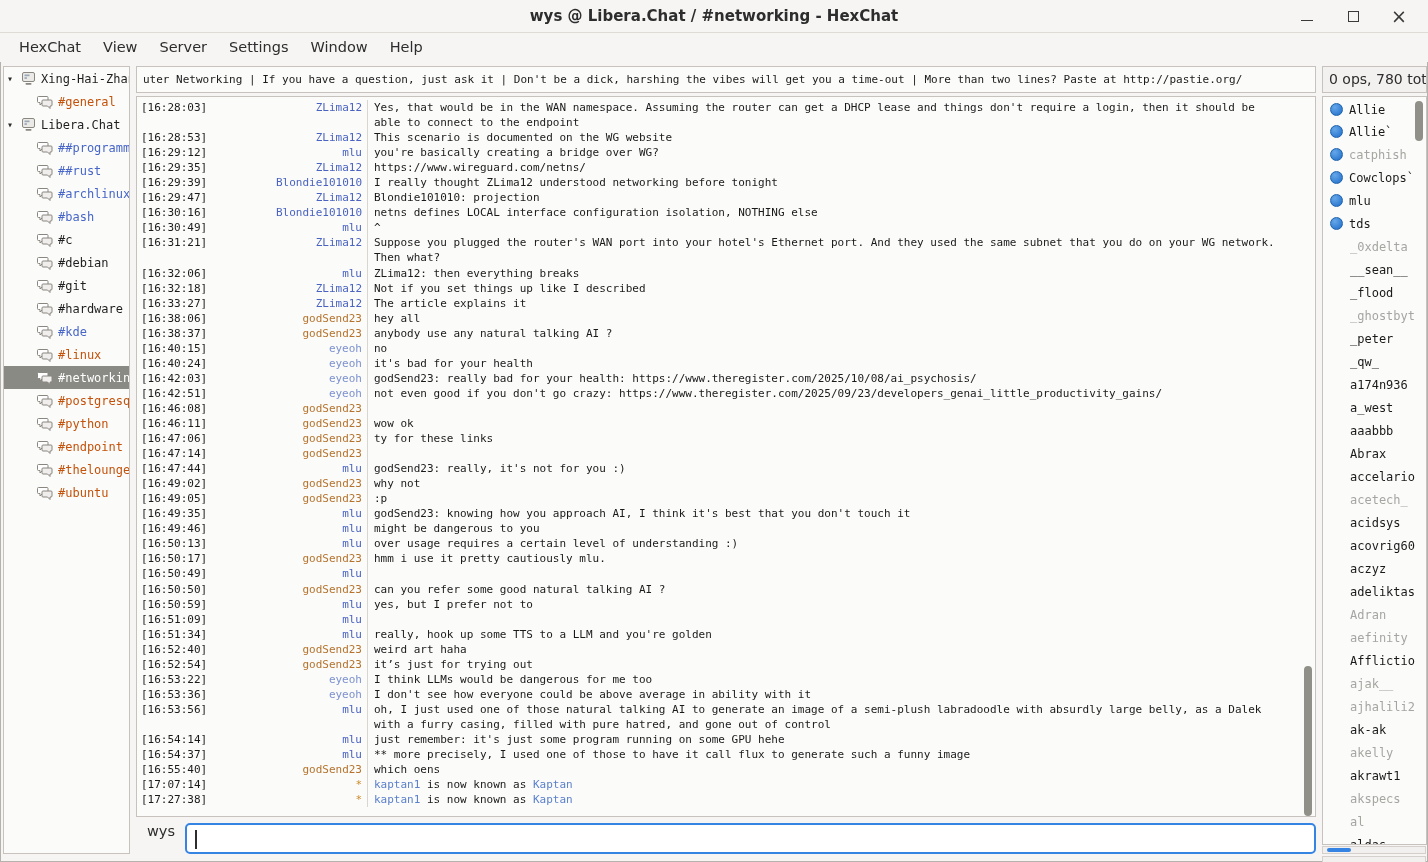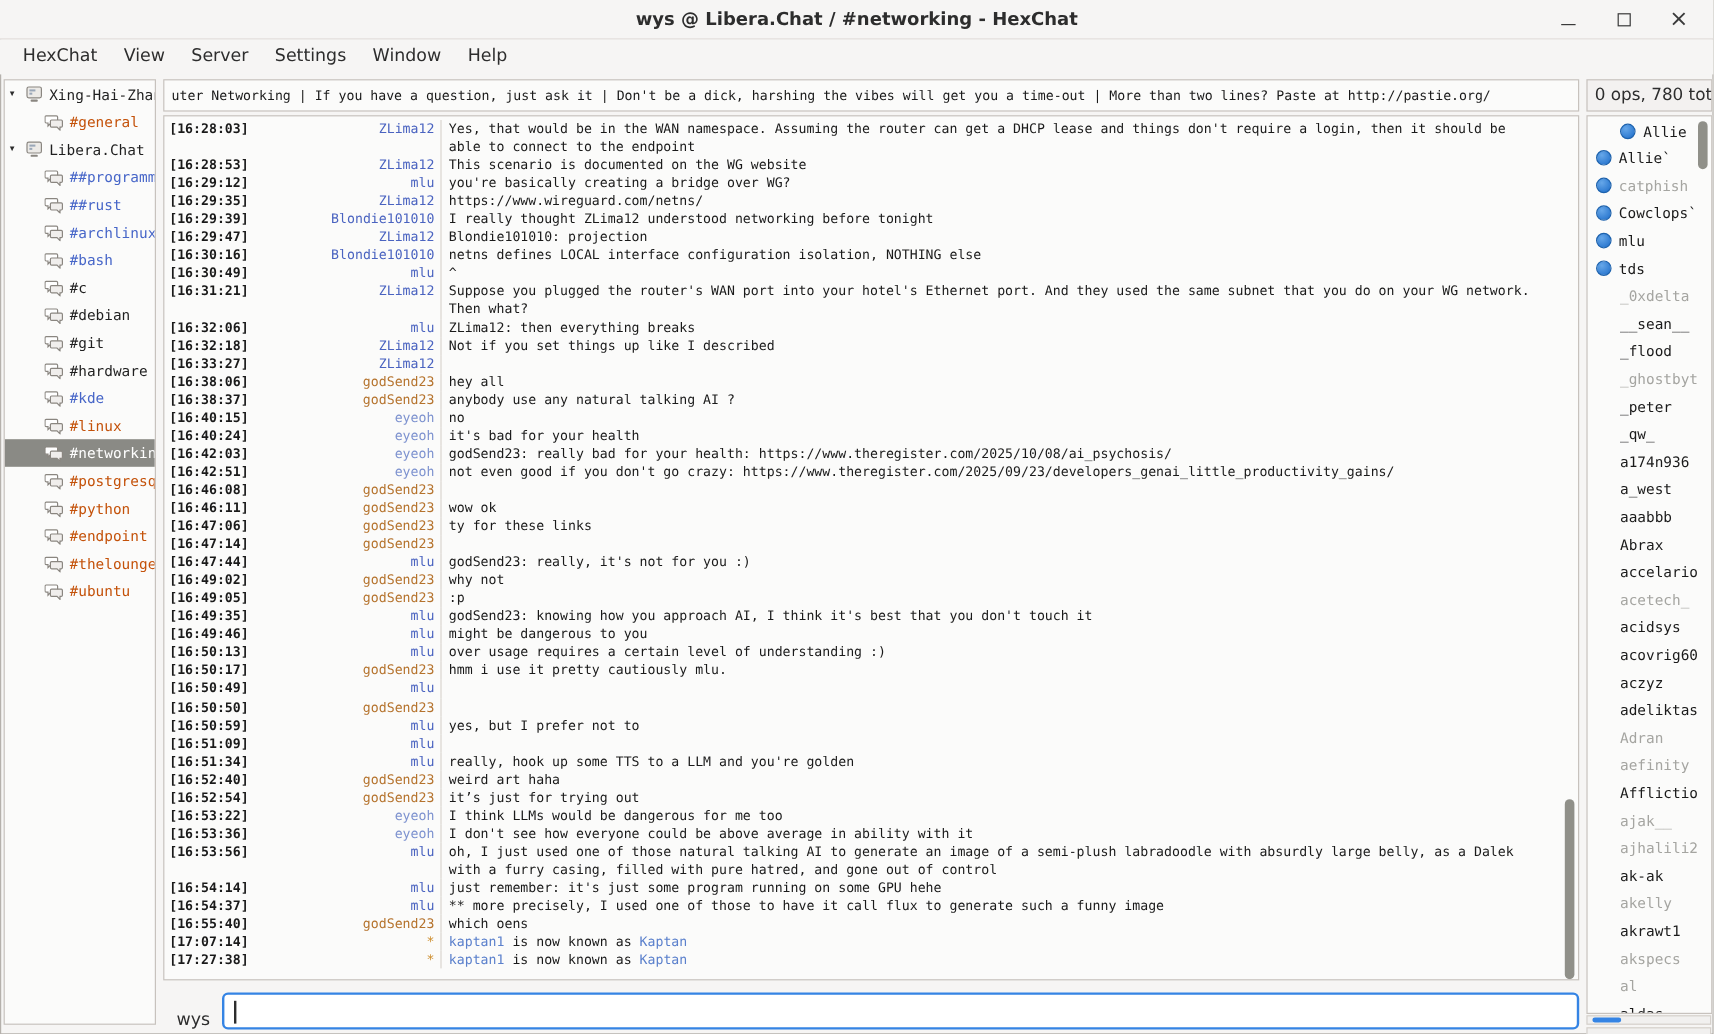--- a/index.html
+++ b/index.html
@@ -48,42 +48,42 @@
   .opsbox { left:1322px; top:66px; width:105px; height:27px; background:#f3f1f0;
     font-size:14px; color:#2d2d2d; line-height:25px; padding-left:6px;
     white-space:nowrap; overflow:hidden; }
   
   .chatbox { left:136px; top:96px; width:1180px; height:721px; overflow:hidden; }
   .chat-scroll { position:absolute; left:1px; top:3px; right:14px; bottom:2px; overflow:hidden;
     font-family:"DejaVu Sans Mono", monospace; font-size:11px; line-height:15.05px; color:#1a1a1a; }
   .crow { display:flex; }
   .gutter { width:230px; flex:none; display:flex; justify-content:space-between;
     border-right:1px solid #d9d5d0; }
-  .time { padding-left:3px; color:#1a1a1a;font-weight:bold; }
+  .time { padding-left:3px; color:#1a1a1a; }
   .nick { padding-right:5px; text-align:right; }
   .msgtext { padding-left:6px; width:138ch; white-space:pre-wrap; word-break:normal; }
   .star { color:#cc8b29; }
   
   .vscroll { position:absolute; width:12px; top:2px; bottom:2px; right:1px; }
   .vthumb { position:absolute; right:2px; width:8px; border-radius:4px; background:#909089; }
   .hscroll { position:absolute; left:1322px; width:104px; height:8px; background:#f1f0ef; border:1px solid #d5d0cb; }
   .hthumb { position:absolute; left:4px; top:1px; height:4px; border-radius:2px; background:#3584e4; }
   
   .userbox { left:1322px; top:96px; width:105px; height:749px; overflow:hidden;
     font-family:"DejaVu Sans Mono", monospace; font-size:12px; }
   .urow { display:flex; align-items:center; height:23px; padding-left:7px; white-space:nowrap; overflow:hidden; }
   .udot { width:13px; height:13px; border-radius:50%; flex:none; margin-right:6px;
     background:radial-gradient(circle at 35% 30%, #66a7e9, #2f7bd1 75%);
     border:1px solid #1d62ad; }
   .udot-space { width:20px; flex:none; }
   .uname { color:#1a1a1a; }
   .uname.away { color:#a5a5a1; }
   
   .inputrow { position:absolute; left:136px; top:823px; width:1180px; height:35px;
-    display:flex; align-items:flex-end; }
+    display:flex; align-items:flex-start; }
   .nicklabel { font-size:14.5px; color:#2d2d2d; padding:0 10px 0 11px; }
   .entry { flex:1; height:31px; background:#ffffff; border:2px solid #3584e4; border-radius:5px;
     position:relative; }
   .caret { position:absolute; left:8px; top:5px; width:1.5px; height:19px; background:#2d2d2d; }
 </style>
 </head>
 <body>
 
 <div class="titlebar">
   <div class="title">wys @ Libera.Chat / #networking - HexChat</div>
@@ -370,20 +370,21 @@
           <span class="time">[16:32:18]</span>
           <span class="nick" style="color: rgb(74, 99, 192);">ZLima12</span>
         </div>
         <div class="msgtext">Not if you set things up like I described</div>
       </div>
       <div class="crow">
         <div class="gutter">
           <span class="time">[16:33:27]</span>
           <span class="nick" style="color: rgb(74, 99, 192);">ZLima12</span>
         </div>
+        <div class="msgtext">The article explains it</div>
       </div>
       <div class="crow">
         <div class="gutter">
           <span class="time">[16:38:06]</span>
           <span class="nick" style="color: rgb(181, 115, 45);">godSend23</span>
         </div>
         <div class="msgtext">hey all</div>
       </div>
       <div class="crow">
         <div class="gutter">
@@ -499,20 +500,21 @@
         <div class="gutter">
           <span class="time">[16:50:49]</span>
           <span class="nick" style="color: rgb(74, 99, 192);">mlu</span>
         </div>
       </div>
       <div class="crow">
         <div class="gutter">
           <span class="time">[16:50:50]</span>
           <span class="nick" style="color: rgb(181, 115, 45);">godSend23</span>
         </div>
+        <div class="msgtext">can you refer some good natural talking AI ?</div>
       </div>
       <div class="crow">
         <div class="gutter">
           <span class="time">[16:50:59]</span>
           <span class="nick" style="color: rgb(74, 99, 192);">mlu</span>
         </div>
         <div class="msgtext">yes, but I prefer not to</div>
       </div>
       <div class="crow">
         <div class="gutter">
@@ -598,21 +600,21 @@
         <div class="msgtext"><span style="color: rgb(91, 128, 204);">kaptan1</span><span> is now known as </span><span style="color: rgb(91, 128, 204);">Kaptan</span></div>
       </div>
     </div>
   <div class="vscroll">
     <div class="vthumb" style="top:567px;height:150px;"></div>
   </div>
 </div>
 
 <div class="panel userbox">
   <div id="users">
-      <div class="urow" style="padding-top: 2px; justify-content: center;">
+      <div class="urow" style="padding-top: 2px;">
         <span class="udot"></span>
         <span class="uname">Allie</span>
       </div>
       <div class="urow">
         <span class="udot"></span>
         <span class="uname">Allie`</span>
       </div>
       <div class="urow">
         <span class="udot"></span>
         <span class="uname away">catphish</span>

